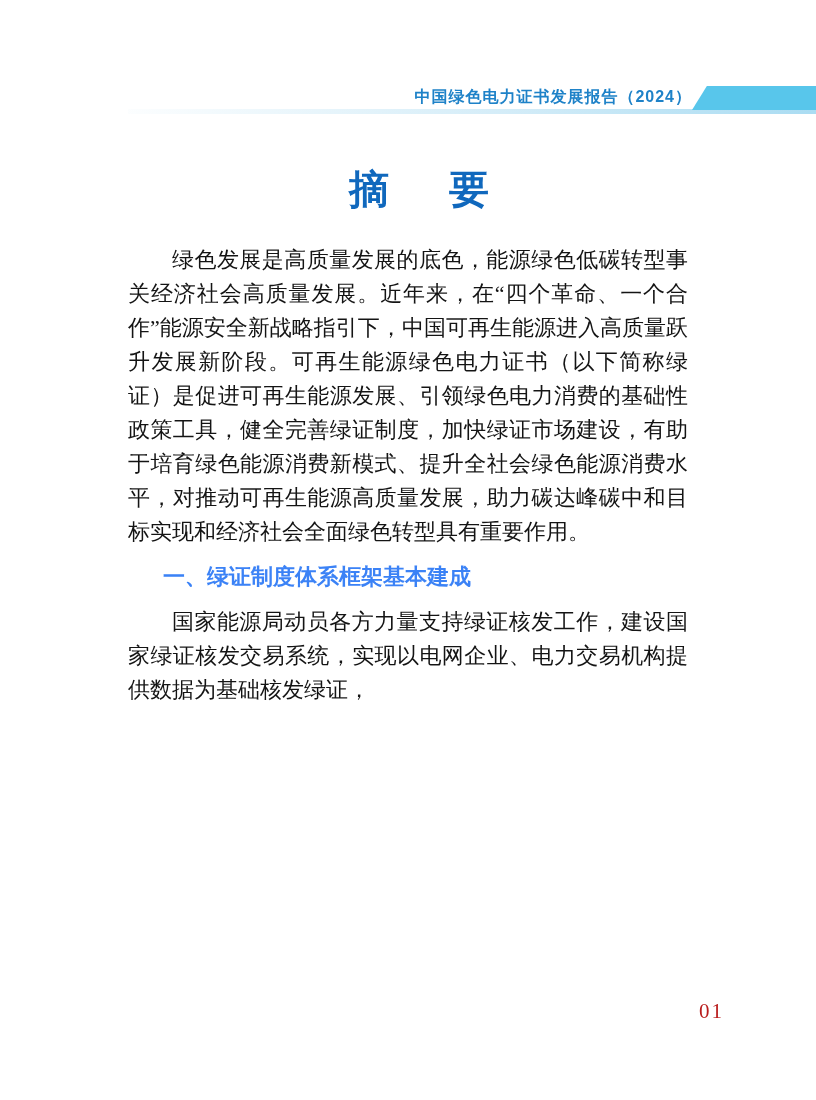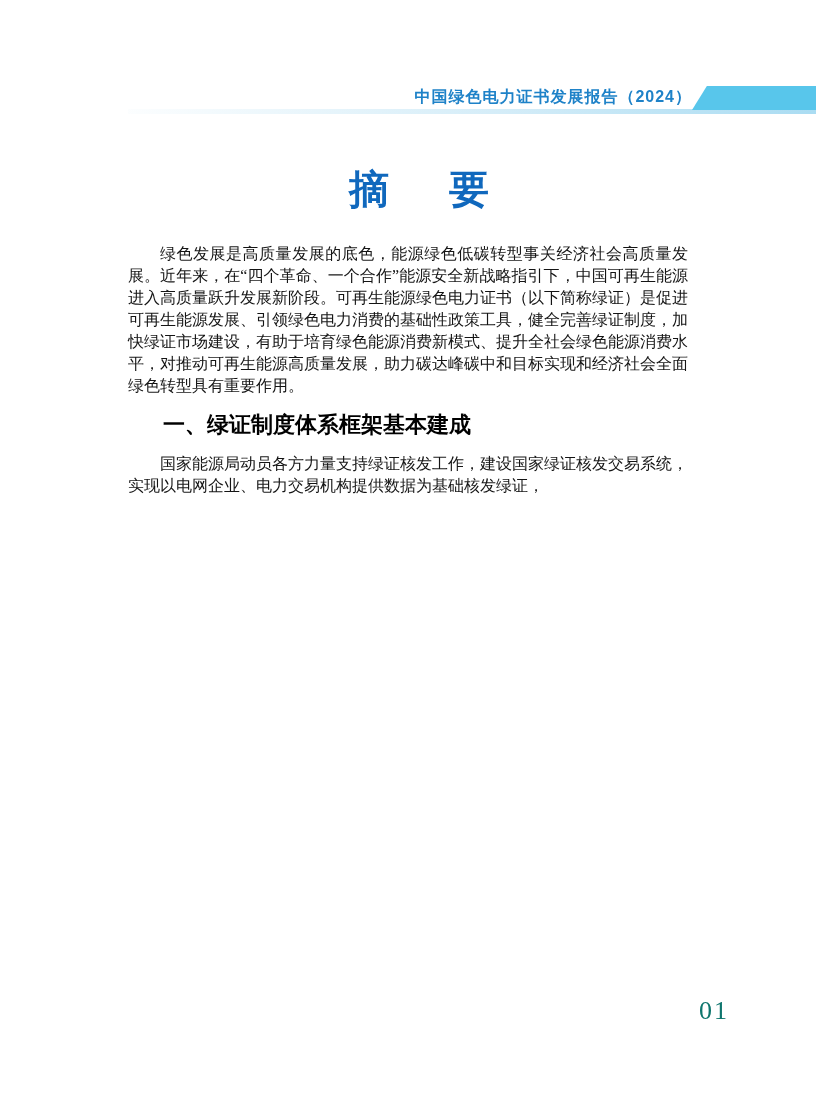--- a/index.html
+++ b/index.html
@@ -72,46 +72,46 @@
 
   
   .body-text {
     position: absolute;
     top: 243px;
     left: 128px;
     width: 560px;
   }
   .body-text p {
     margin: 0;
-    font-size: 16px;
-    line-height: 22px;
+    font-size: 22px;
+    line-height: 34px;
     text-align: justify;
     text-indent: 2em;
     color: #141414;
   }
   .body-text h2 {
     margin: 12px 0;
     padding-left: 35px;
     font-family: "Liberation Sans", "DejaVu Sans", sans-serif;
     font-weight: bold;
     font-size: 22px;
     line-height: 32px;
-    color: #000000;
+    color: #3b82f6;
   }
 
   
   .page-number {
     position: absolute;
     top: 999px;
     left: 699px;
     font-family: "Liberation Serif", "DejaVu Serif", serif;
-    font-size: 26px;
+    font-size: 21px;
     line-height: 24px;
     letter-spacing: 2px;
-    color: #0f766e;
+    color: #b91c1c;
   }
 </style>
 </head>
 <body>
 
 <div class="page">
 
   <header class="page-header">
     <div class="header-rule"></div>
     <div class="header-ribbon"></div>

